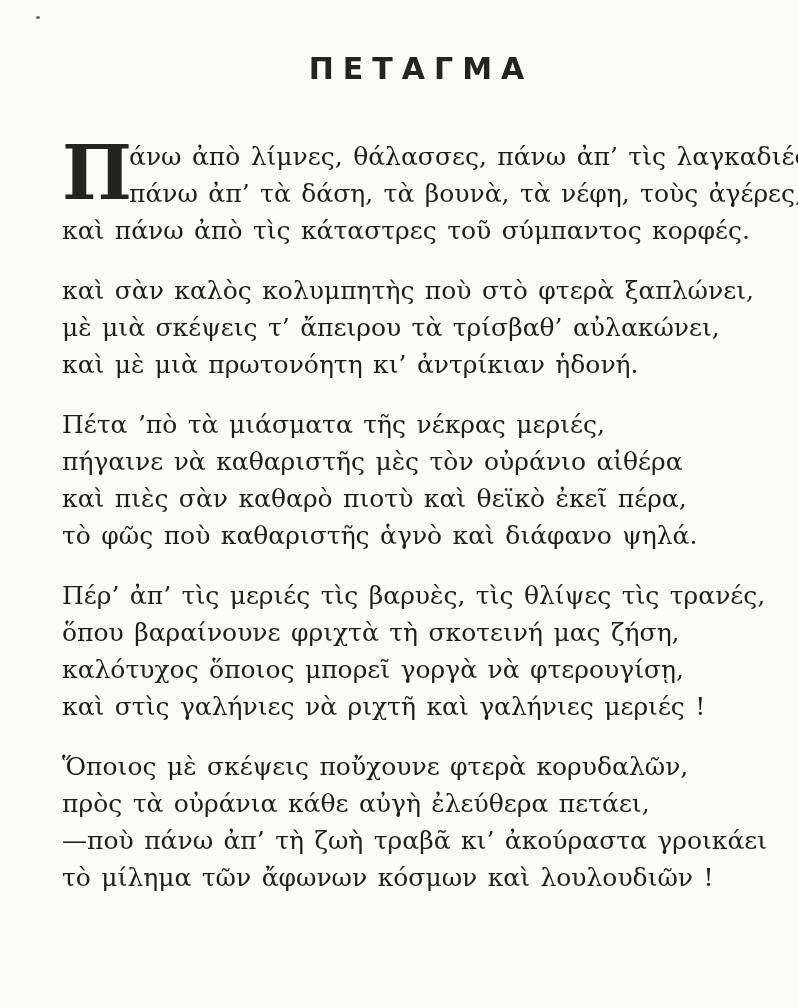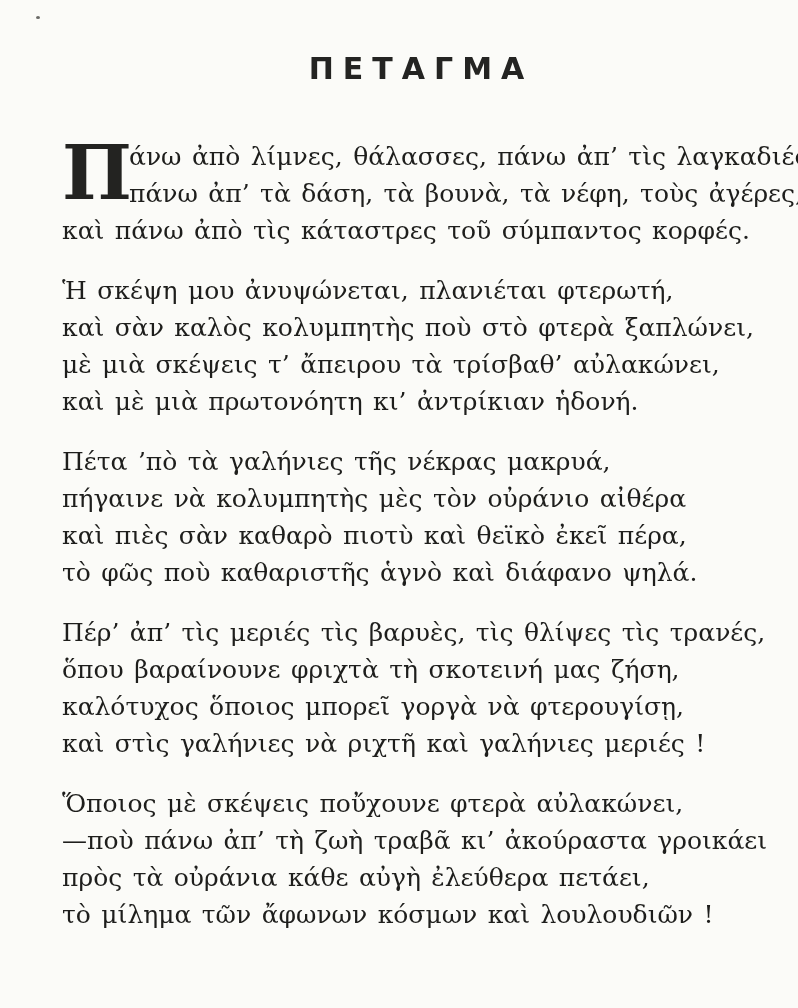--- a/index.html
+++ b/index.html
@@ -84,41 +84,40 @@
   <div class="poem">
 
     <div class="stanza stanza-1">
       <span class="drop-cap">Π</span>
       <div class="line">άνω ἀπὸ λίμνες, θάλασσες, πάνω ἀπ’ τὶς λαγκαδιές,</div>
       <div class="line">πάνω ἀπ’ τὰ δάση, τὰ βουνὰ, τὰ νέφη, τοὺς ἀγέρες,</div>
       <div class="line">καὶ πάνω ἀπὸ τὶς κάταστρες τοῦ σύμπαντος κορφές.</div>
     </div>
 
     <div class="stanza">
-      <div class="line">Ἡ σκέψη μου ἀνυψώνεται, πλανιέται  φτερωτή,</div>
       <div class="line">καὶ σὰν καλὸς κολυμπητὴς ποὺ στὸ  φτερὰ ξαπλώνει,</div>
       <div class="line">μὲ μιὰ σκέψεις τ’ ἄπειρου  τὰ τρίσβαθ’ αὐλακώνει,</div>
       <div class="line">καὶ μὲ μιὰ πρωτονόητη κι’ ἀντρίκιαν ἡδονή.</div>
     </div>
 
     <div class="stanza">
-      <div class="line">Πέτα ’πὸ τὰ γαλήνιες τῆς  νέκρας μακρυά,</div>
-      <div class="line">πήγαινε νὰ κολυμπητὴς μὲς τὸν  οὐράνιο αἰθέρα</div>
+      <div class="line">Πέτα ’πὸ τὰ μιάσματα τῆς  νέκρας μεριές,</div>
+      <div class="line">πήγαινε νὰ καθαριστῆς μὲς τὸν  οὐράνιο αἰθέρα</div>
       <div class="line">καὶ πιὲς σὰν καθαρὸ πιοτὺ καὶ θεϊκὸ ἐκεῖ πέρα,</div>
       <div class="line">τὸ φῶς ποὺ καθαριστῆς ἁγνὸ καὶ διάφανο ψηλά.</div>
     </div>
 
     <div class="stanza">
       <div class="line">Πέρ’ ἀπ’ τὶς μεριές τὶς βαρυὲς, τὶς θλίψες τὶς τρανές,</div>
       <div class="line">ὅπου βαραίνουνε φριχτὰ τὴ σκοτεινή μας ζήση,</div>
       <div class="line">καλότυχος ὅποιος μπορεῖ γοργὰ νὰ φτερουγίσῃ,</div>
       <div class="line">καὶ στὶς γαλήνιες νὰ ριχτῆ καὶ  γαλήνιες μεριές !</div>
     </div>
 
     <div class="stanza">
-      <div class="line">Ὅποιος μὲ σκέψεις ποὔχουνε φτερὰ αὐλακώνει,</div>
+      <div class="line">Ὅποιος μὲ σκέψεις ποὔχουνε φτερὰ κορυδαλῶν,</div>
+      <div class="line">πρὸς τὰ οὐράνια κάθε αὐγὴ ἐλεύθερα πετάει,</div>
       <div class="line">—ποὺ πάνω ἀπ’ τὴ ζωὴ τραβᾶ κι’ ἀκούραστα γροικάει</div>
-      <div class="line">πρὸς τὰ οὐράνια κάθε αὐγὴ ἐλεύθερα πετάει,</div>
       <div class="line">τὸ μίλημα τῶν ἄφωνων κόσμων καὶ λουλουδιῶν !</div>
     </div>
 
   </div>
 </div>
 
 </body></html>

